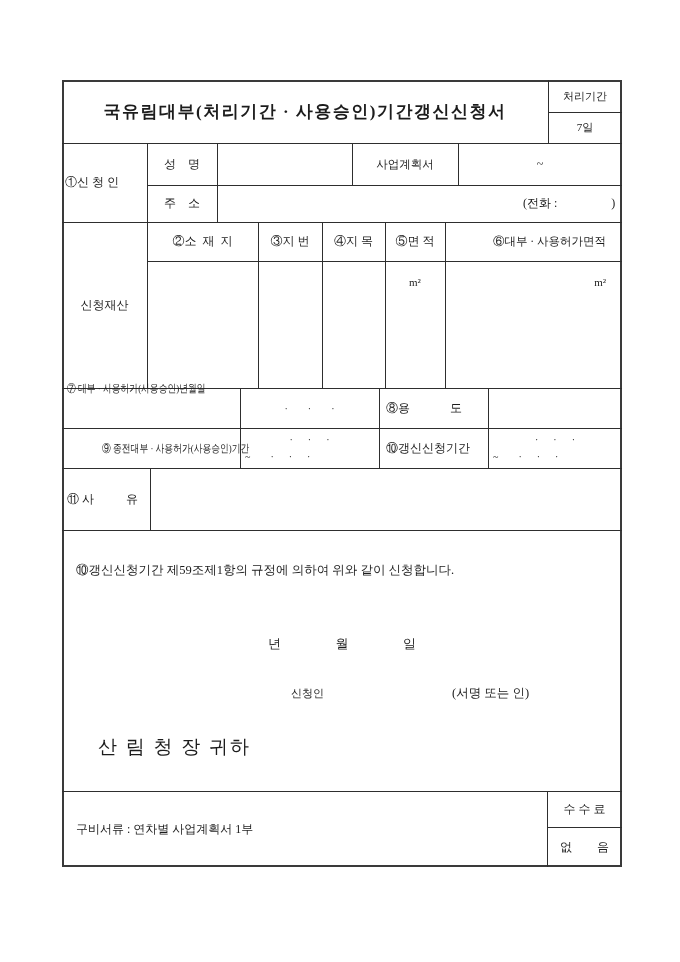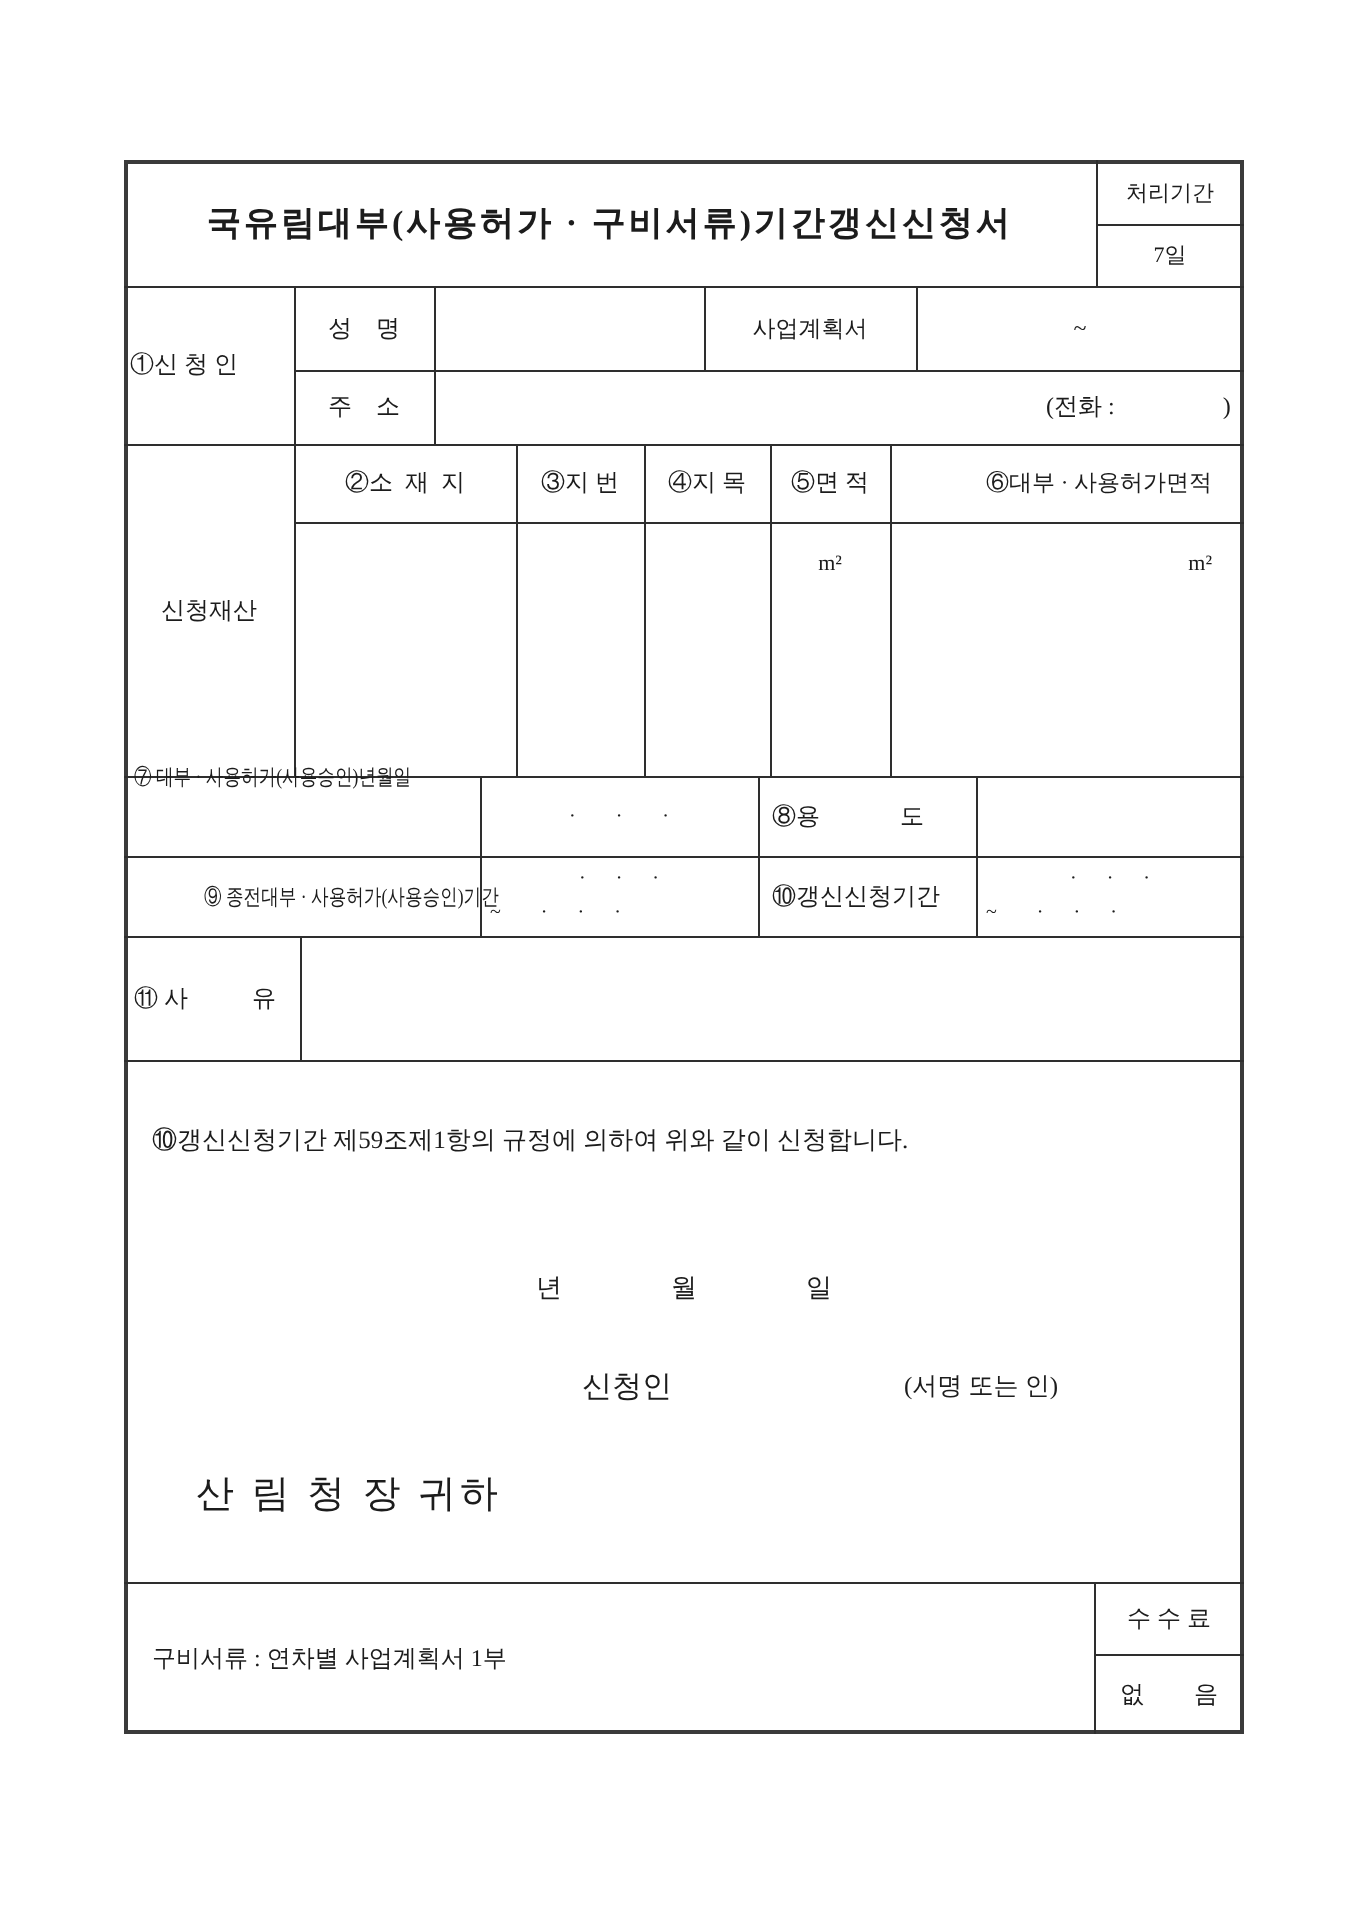--- a/index.html
+++ b/index.html
@@ -51,21 +51,21 @@
   <div class="hl" style="left:147px;top:185px;width:475px;"></div>
   <div class="hl" style="left:62px;top:222px;width:560px;"></div>
   <div class="hl" style="left:147px;top:261px;width:475px;"></div>
   <div class="hl" style="left:62px;top:388px;width:560px;"></div>
   <div class="hl" style="left:62px;top:428px;width:560px;"></div>
   <div class="hl" style="left:62px;top:468px;width:560px;"></div>
   <div class="hl" style="left:62px;top:530px;width:560px;"></div>
   <div class="hl" style="left:62px;top:791px;width:560px;"></div>
   <div class="hl" style="left:547px;top:827px;width:75px;"></div>
 
-  <div class="cell center title" style="left:62px;top:80px;width:486px;height:63px;">국유림대부(사용허가 · 구비서류)기간갱신신청서</div>
+  <div class="cell center title" style="left:62px;top:80px;width:486px;height:63px;">국유림대부(처리기간 · 사용승인)기간갱신신청서</div>
   <div class="cell center fs11" style="left:548px;top:80px;width:74px;height:32px;">처리기간</div>
   <div class="cell center fs11" style="left:548px;top:112px;width:74px;height:31px;">7일</div>
 
   <div class="cell fs12" style="left:62px;top:143px;width:85px;height:79px;padding-left:3px;">①신 청 인</div>
   <div class="cell center fs12 pre" style="left:147px;top:143px;width:70px;height:42px;">성    명</div>
   <div class="cell fs12" style="left:217px;top:143px;width:135px;height:42px;"></div>
   <div class="cell center" style="left:352px;top:143px;width:106px;height:42px;font-size:11.5px;">사업계획서</div>
   <div class="cell center fs12" style="left:458px;top:143px;width:164px;height:42px;">~</div>
   <div class="cell center fs12 pre" style="left:147px;top:185px;width:70px;height:37px;">주    소</div>
   <div class="cell fs12" style="left:217px;top:185px;width:300px;height:37px;padding-left:6px;"></div>
@@ -118,21 +118,21 @@
   <div class="cell" style="left:150px;top:468px;width:472px;height:62px;"></div>
 
   <div class="cell" style="left:76px;top:556px;width:520px;height:28px;font-size:12.5px;">⑩갱신신청기간 제59조제1항의 규정에 의하여 위와 같이 신청합니다.</div>
 
   <div class="cell fs13" style="left:262px;top:632px;width:160px;height:24px;justify-content:space-between;padding:0 6px;">
     <span>년</span>
     <span>월</span>
     <span>일</span>
   </div>
 
-  <div class="cell" style="left:291px;top:682px;width:60px;height:22px;font-size:15px;">신청인</div>
+  <div class="cell" style="left:291px;top:682px;width:60px;height:22px;font-size:11px;">신청인</div>
   <div class="cell" style="left:452px;top:682px;width:110px;height:22px;font-size:12.5px;">(서명 또는 인)</div>
 
   <div class="cell" style="left:98px;top:735px;width:220px;height:24px;font-size:19px;letter-spacing:2px;text-align:center;">산 림 청 장 귀하</div>
 
   <div class="cell fs12" style="left:62px;top:791px;width:485px;height:76px;padding-left:14px;">구비서류 : 연차별 사업계획서 1부</div>
   <div class="cell center fs12 pre" style="left:547px;top:791px;width:75px;height:36px;">수 수 료</div>
   <div class="cell between fs12" style="left:547px;top:827px;width:75px;height:40px;padding:0 13px;">
     <span>없</span>
     <span>음</span>
   </div>

